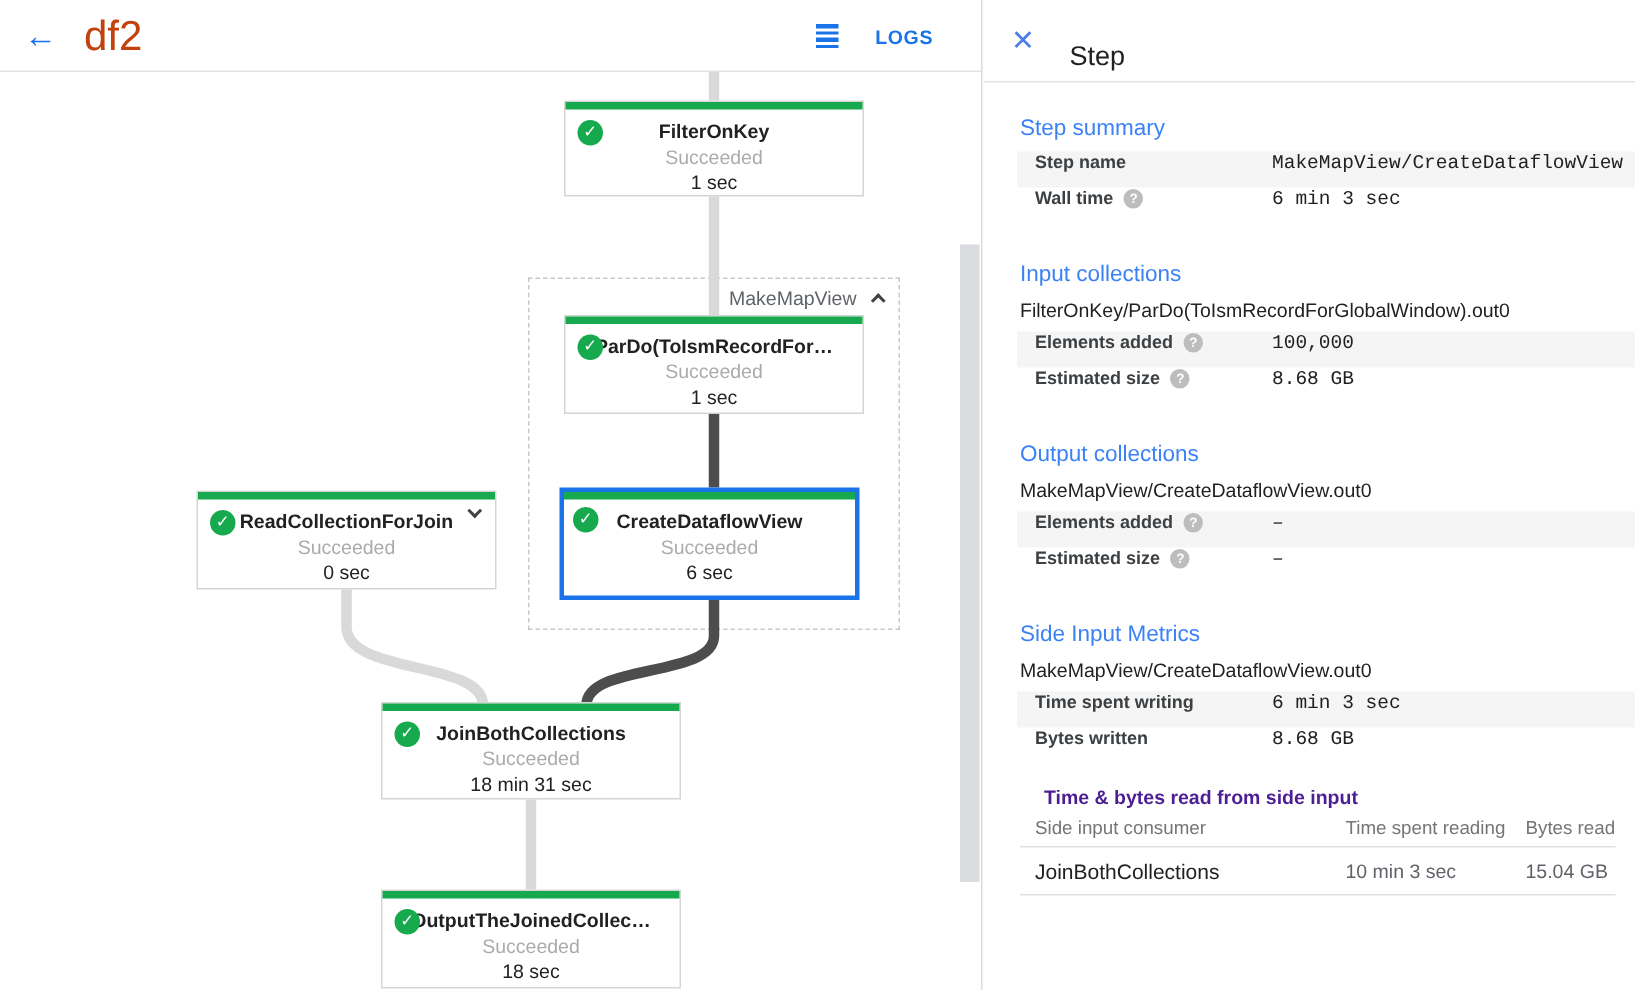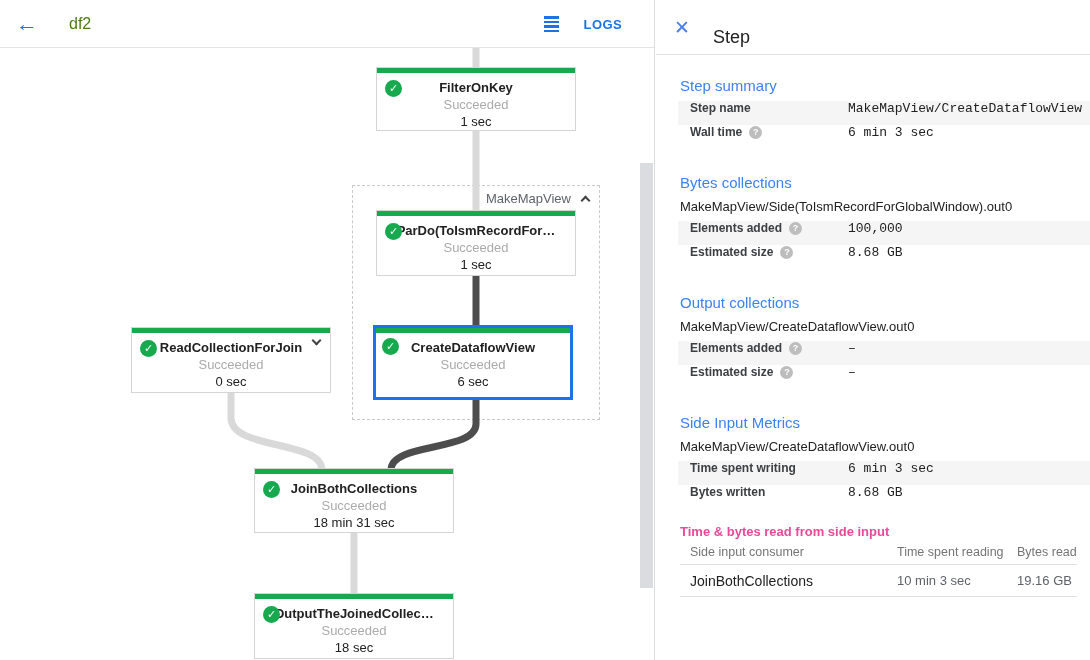--- a/index.html
+++ b/index.html
@@ -8,21 +8,21 @@
   .app { position:relative; width:1090px; height:660px; background:#fff; }
 
   
   .graph-pane { position:absolute; left:0; top:0; width:655px; height:660px;
     border-right:1px solid #dadce0; background:#fff; overflow:hidden; }
   .graph-toolbar { position:absolute; left:0; top:0; width:100%; height:48px;
     background:#fff; border-bottom:1px solid #e4e4e4; z-index:30;
     display:flex; align-items:center; }
   .back-btn { width:24px; height:24px; margin-left:15px; color:#1a73e8;
     font-size:22px; line-height:24px; text-align:center; cursor:pointer; }
-  .job-title { margin-left:30px; font-size:16px; color:#4d7c0f; }
+  .job-title { margin-left:17px; font-size:28px; color:#c2410c; }
   .logs-btn { position:absolute; right:32px; top:0; height:48px; display:flex;
     align-items:center; gap:25px; color:#1a73e8; cursor:pointer; }
   .logs-icon { display:inline-flex; flex-direction:column; gap:2px; }
   .logs-icon i { display:block; width:15px; height:2.5px; background:#1a73e8; }
   .logs-label { font-size:13px; font-weight:bold; letter-spacing:.4px; }
 
   .edges { position:absolute; left:0; top:0; width:655px; height:660px;
     z-index:10; pointer-events:none; }
 
   .group-box { position:absolute; left:352px; top:185px; width:248px; height:235px;
@@ -69,21 +69,21 @@
   .plabel-cell { width:158px; display:flex; align-items:center; flex:0 0 158px; }
   .plabel { font-size:12px; font-weight:bold; color:#3c4043; }
   .help-icon { display:inline-flex; width:13px; height:13px; border-radius:50%;
     background:#bdbdbd; color:#fff; font-size:9px; font-weight:bold;
     align-items:center; justify-content:center; margin-left:7px; cursor:pointer; }
   .pvalue { font-size:13px; color:#212121;font-family:Liberation Mono, monospace; }
 
   .gap-lg { height:25px; }
   .gap-tbl { height:15px; }
 
-  .tbl-title { font-size:13px; font-weight:bold; color:#ec4899; margin-left:24px; }
+  .tbl-title { font-size:13px; font-weight:bold; color:#4c1d95; margin-left:40px; }
   .si-table { margin:6px 0 0 24px; width:calc(100% - 37px); }
   .t-head { display:flex; border-bottom:1px solid #e0e0e0; padding-bottom:5px; }
   .t-head span { font-size:12.5px; color:#757575; }
   .t-row { display:flex; align-items:center; height:32px;
     border-bottom:1px solid #e0e0e0; }
   .c1 { width:217px; padding-left:10px; }
   .c2 { width:120px; }
   .c3 { flex:1; }
   .t-row .c1 { font-size:14px; color:#212121; }
   .t-row .c2, .t-row .c3 { font-size:13px; color:#5f6368; }
@@ -196,22 +196,22 @@
           <span class="plabel-cell">
             <span class="plabel">Wall time</span>
             <span class="help-icon">?</span>
           </span>
           <span class="pvalue">6 min 3 sec</span>
         </div>
       </div>
 
       <div class="gap-lg"></div>
 
-      <div class="sec-heading">Bytes collections</div>
-      <div class="coll-name">MakeMapView/Side(ToIsmRecordForGlobalWindow).out0</div>
+      <div class="sec-heading">Input collections</div>
+      <div class="coll-name">FilterOnKey/ParDo(ToIsmRecordForGlobalWindow).out0</div>
       <div class="rows">
         <div class="prow alt">
           <span class="plabel-cell">
             <span class="plabel">Elements added</span>
             <span class="help-icon">?</span>
           </span>
           <span class="pvalue">100,000</span>
         </div>
         <div class="prow">
           <span class="plabel-cell">
@@ -267,19 +267,19 @@
       <div class="tbl-title">Time &amp; bytes read from side input</div>
       <div class="si-table">
         <div class="t-head">
           <span class="c1">Side input consumer</span>
           <span class="c2">Time spent reading</span>
           <span class="c3">Bytes read</span>
         </div>
         <div class="t-row">
           <span class="c1">JoinBothCollections</span>
           <span class="c2">10 min 3 sec</span>
-          <span class="c3">19.16 GB</span>
+          <span class="c3">15.04 GB</span>
         </div>
       </div>
 
     </div>
   </div>
 </div>
 
 </body></html>

